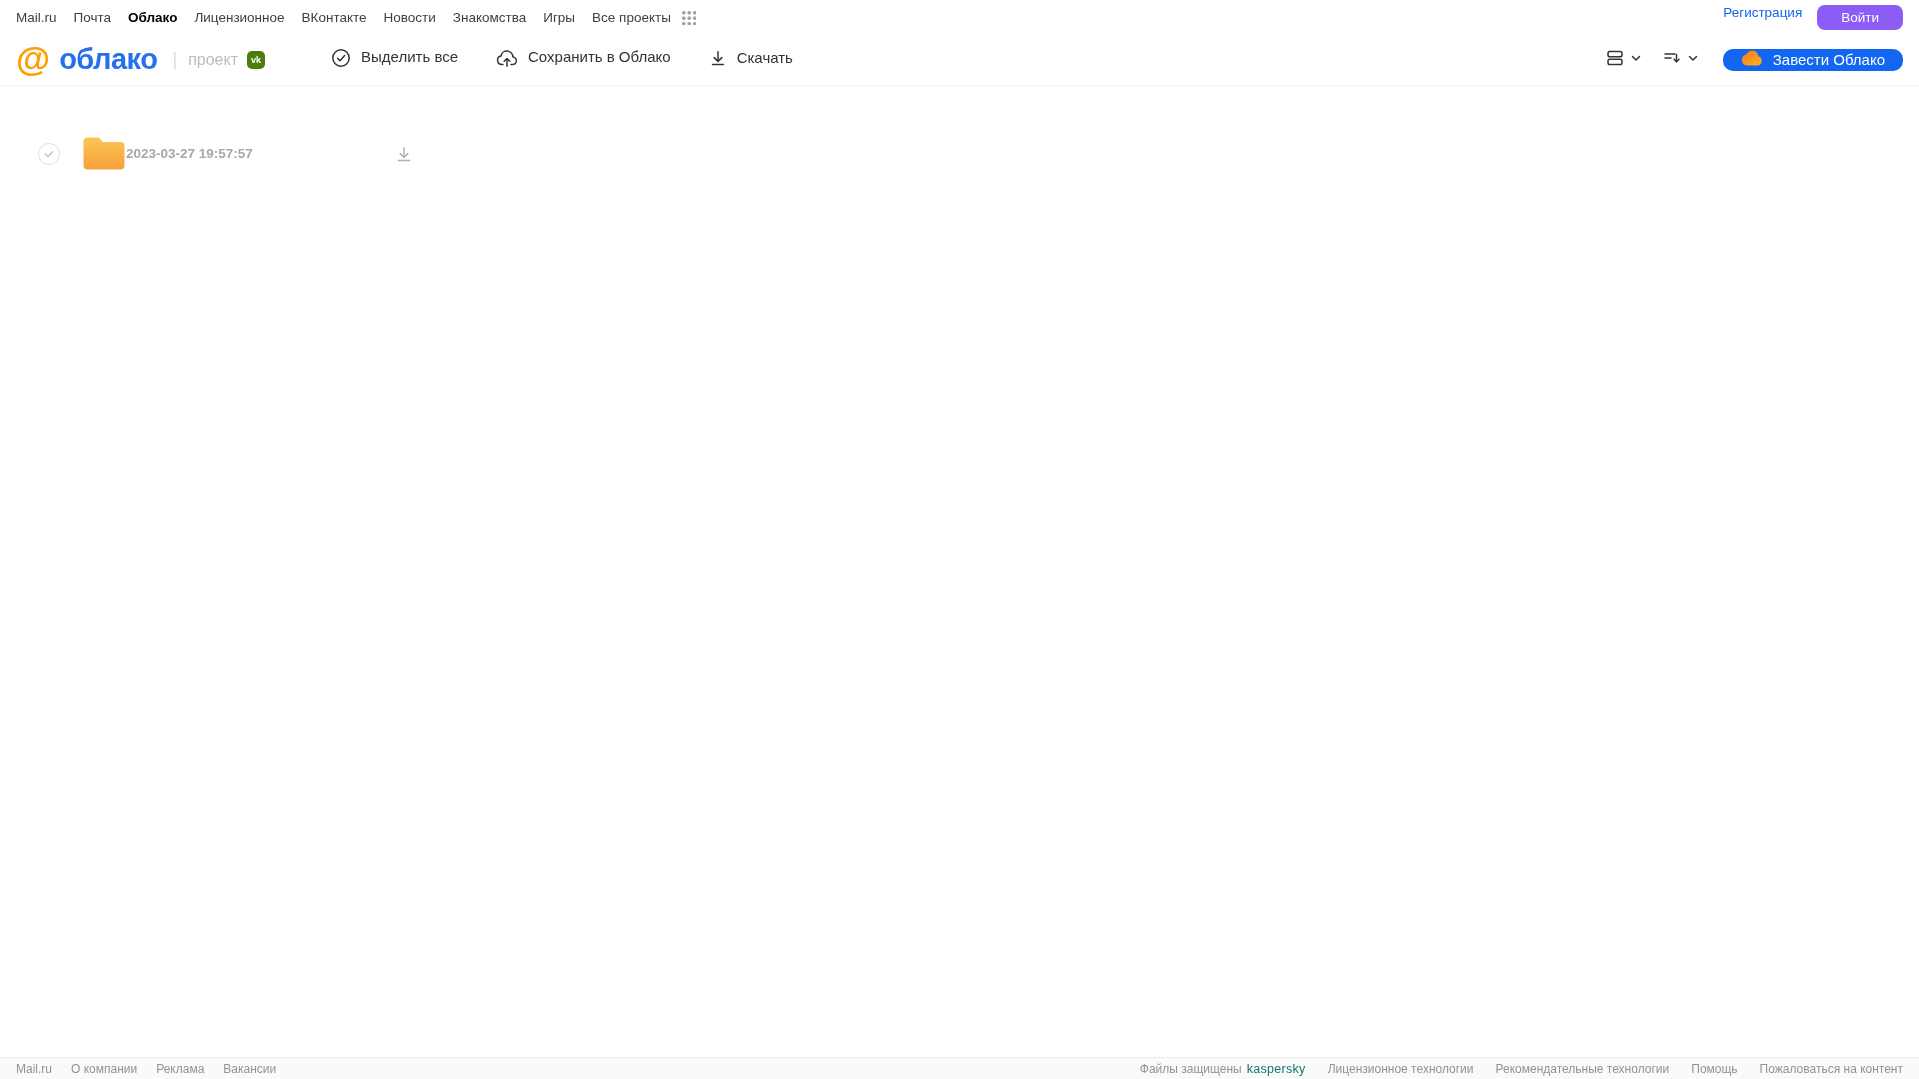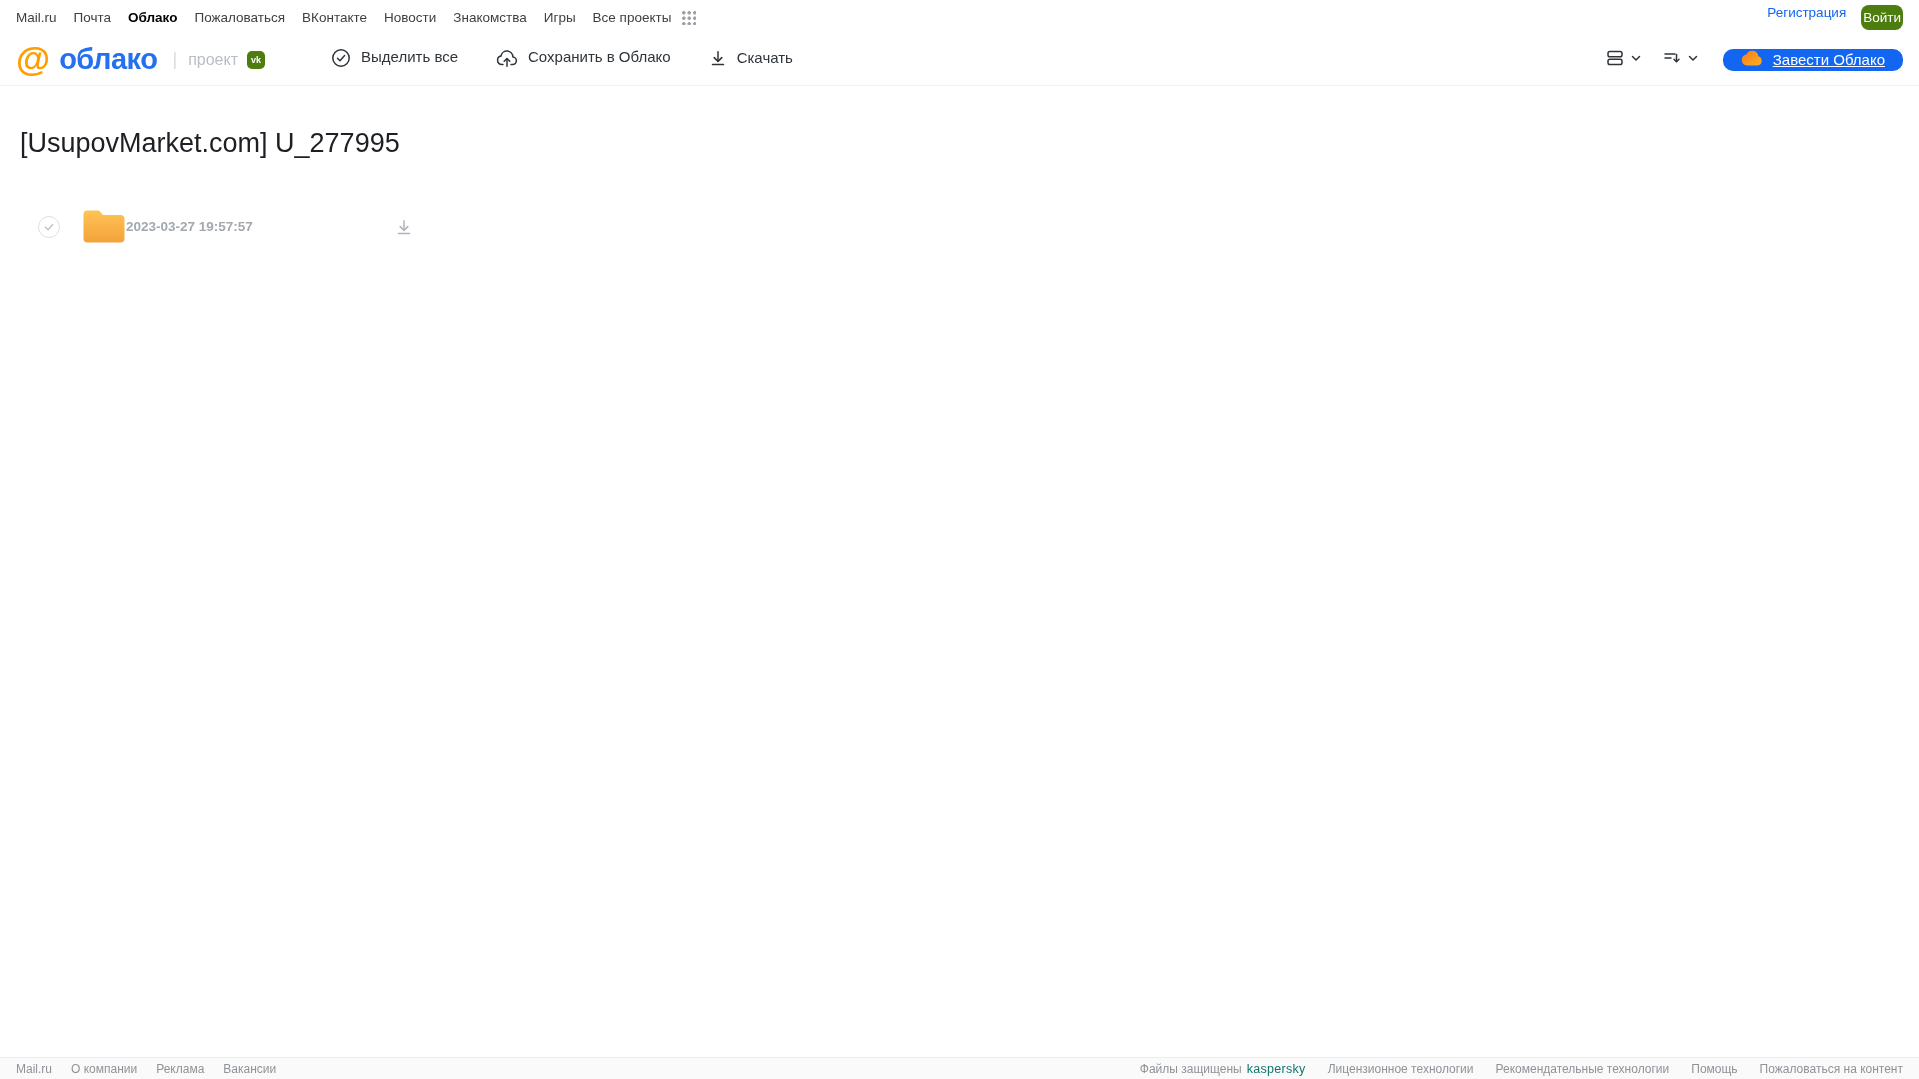--- a/index.html
+++ b/index.html
@@ -19,40 +19,40 @@
   .topnav-links { display: flex; align-items: center; gap: 17px; }
   .topnav-links a { color: #3f3f3f; }
   .topnav-links a.active { color: #000; font-weight: 700; }
   .apps-grid {
     margin-left: 10px; width: 15px; height: 15px; display: inline-block; cursor: pointer;
     background-image: radial-gradient(circle, #9aa0a6 1.5px, transparent 1.8px);
     background-size: 5.5px 5.5px;
   }
   .topnav-right { margin-left: auto; display: flex; align-items: flex-start; gap: 15px; }
   .topnav-right a { color: #1266f1; }
-  .login-btn { background: #4d7c0f; color: #fff; border: none; height: 25px; padding: 0 2px; border-radius: 8px; font-size: 13.5px; }
+  .login-btn { background: #8b5cf6; color: #fff; border: none; height: 25px; padding: 0 24px; border-radius: 8px; font-size: 13.5px; }
 
   
   .header { display: flex; align-items: center; height: 52px; padding: 0 16px; border-bottom: 1px solid #f2f2f2; }
   .logo { display: flex; align-items: center; gap: 9px; cursor: pointer; }
   .logo-at { color: #ff9e00; font-size: 35px; font-weight: 700; line-height: 1; transform: translateY(-1px); }
   .logo-text { color: #2470f0; font-size: 29px; font-weight: 700; letter-spacing: -0.5px; }
   .logo-divider { color: #d8dbe0; font-size: 18px; margin: 0 2px 0 6px; }
   .logo-project { color: #b9bec5; font-size: 16px; }
   .vk-badge {
     width: 18px; height: 18px; background: #4d7c0f; border-radius: 5px; color: #fff;
     font-size: 9px; font-weight: 700; display: inline-flex; align-items: center; justify-content: center;
   }
   .toolbar { margin-left: 66px; display: flex; align-items: center; gap: 38px; }
   .tool-btn { display: flex; align-items: flex-start; gap: 10px; background: none; border: none; font-size: 15px; color: #2f343a; }
   .header-right { margin-left: auto; display: flex; align-items: center; gap: 20px; }
   .icon-btn { display: flex; align-items: center; gap: 5px; background: none; border: none; }
   .get-cloud-btn {
     display: flex; align-items: center; gap: 10px; background: #1266f1; color: #fff; border: none;
-    height: 22px; padding: 8px 18px; border-radius: 10px; font-size: 15px; margin-left: 4px; text-decoration: underline;
+    height: 22px; padding: 8px 18px; border-radius: 10px; font-size: 15px; margin-left: 4px;
   }
 
   
   .page-title { margin: 42px 0 0 20px; font-size: 27px; font-weight: 500; color: #1c1f24; }
 
   .file-row { display: flex; align-items: center; margin-top: 40px; padding: 10px 24px 10px 38px; }
   .row-check {
     width: 22px; height: 22px; border: 1px solid #dcdfe3; border-radius: 50%;
     background: #fff; display: flex; align-items: center; justify-content: center; flex: none; cursor: pointer;
   }
@@ -74,21 +74,21 @@
   .kaspersky { color: #0f766e; font-weight: 400; letter-spacing: 0.3px; font-size: 12.5px; }
 </style>
 </head>
 <body>
 
 <div class="topnav">
   <nav class="topnav-links">
     <a>Mail.ru</a>
     <a>Почта</a>
     <a class="active">Облако</a>
-    <a>Пожаловаться</a>
+    <a>Лицензионное</a>
     <a>ВКонтакте</a>
     <a>Новости</a>
     <a>Знакомства</a>
     <a>Игры</a>
     <a>Все проекты</a>
   </nav>
   <span class="apps-grid"></span>
   <div class="topnav-right">
     <a>Регистрация</a>
     <button class="login-btn">Войти</button>
@@ -176,21 +176,20 @@
           </defs>
           <path d="M6 15.5A5.5 5.5 0 0 1 5.3 4.6 6.3 6.3 0 0 1 17.4 6.2 4.8 4.8 0 0 1 16.6 15.5z" fill="url(#cg)"></path>
         </svg>
       </span>
       <span>Завести Облако</span>
     </button>
   </div>
 </header>
 
 <main>
-  <h1 class="page-title">[UsupovMarket.com] U_277995</h1>
 
   <div class="file-row">
     <span class="row-check">
       <svg width="12" height="12" viewBox="0 0 12 12" fill="none" stroke="#c3c7cc" stroke-width="1.6" stroke-linecap="round" stroke-linejoin="round">
           <path d="M2.5 6.2 5 8.7 9.5 3.8"></path>
         </svg>
     </span>
     <span class="folder-wrap">
       <svg width="44" height="35" viewBox="0 0 44 35">
         <defs>

